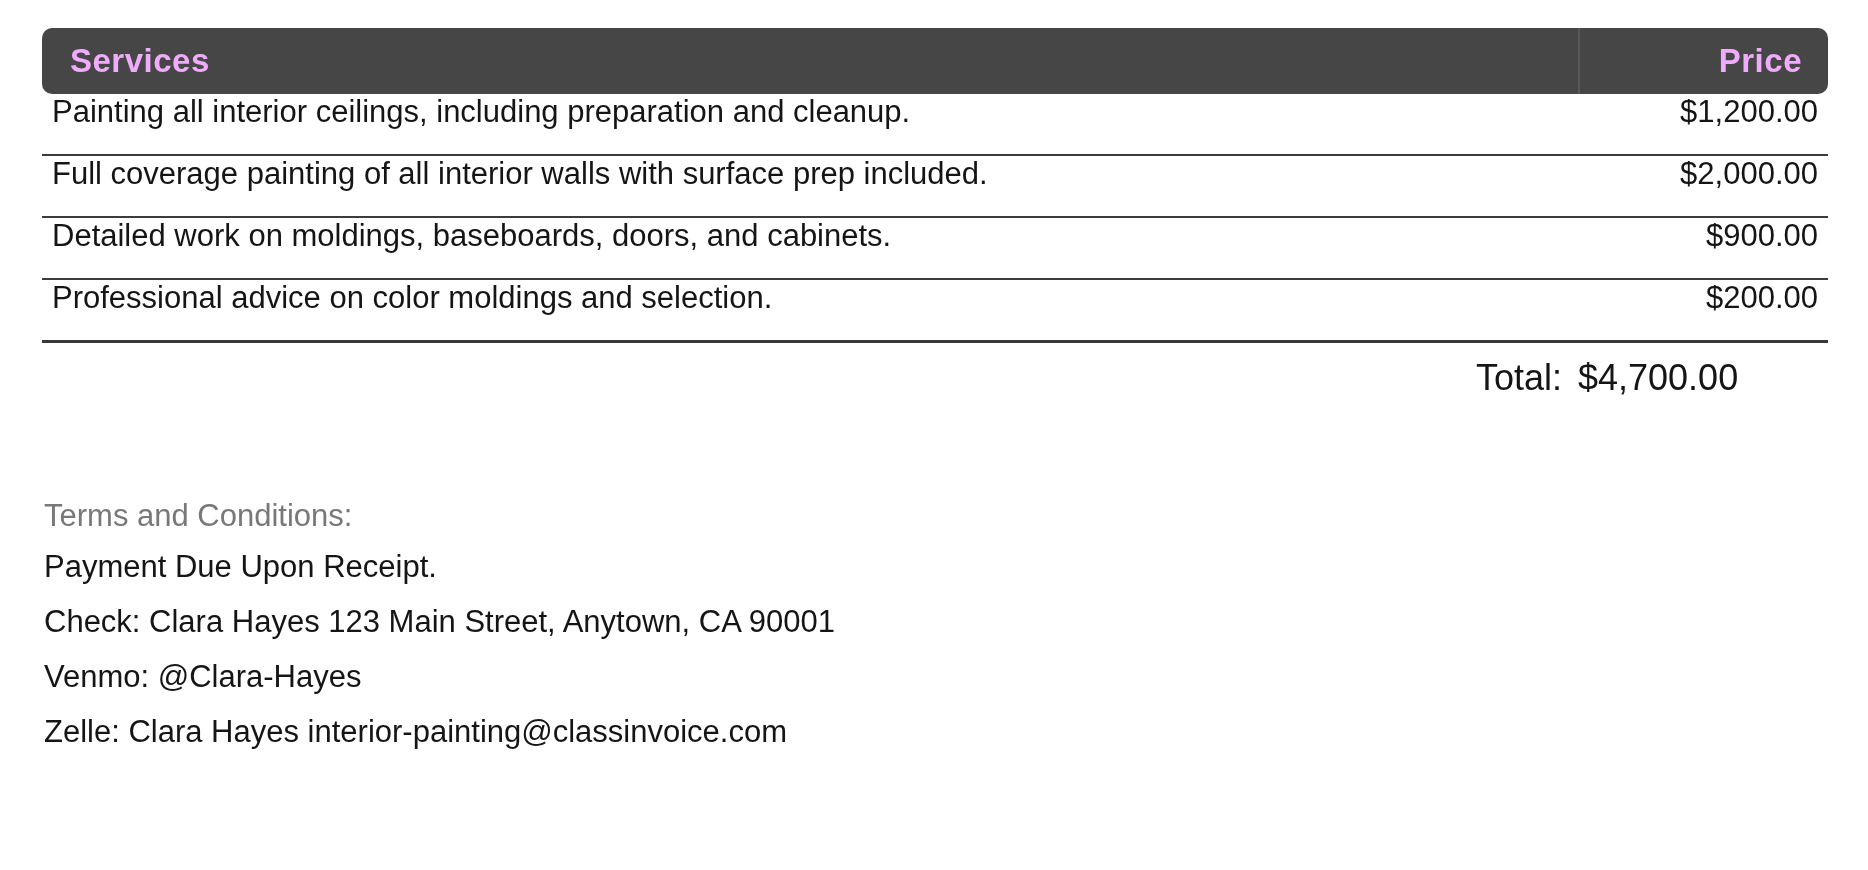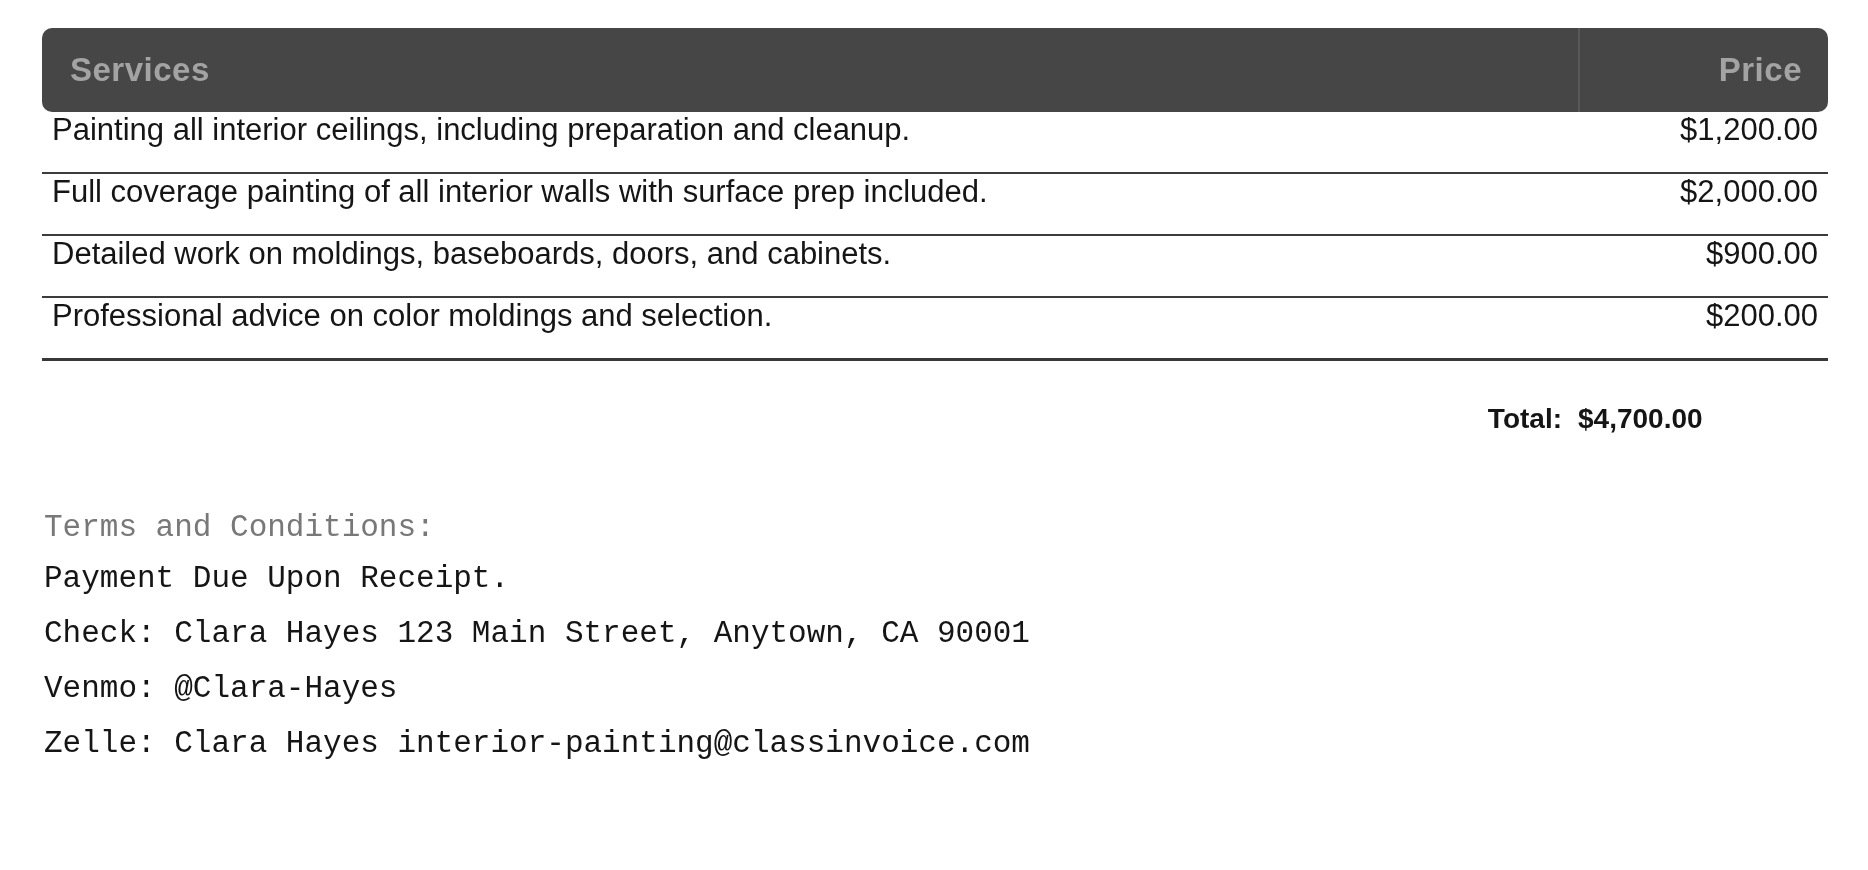--- a/index.html
+++ b/index.html
@@ -19,24 +19,24 @@
     width: 100%;
     border-collapse: separate;
     border-spacing: 0;
     table-layout: fixed;
   }
   col.col-services { width: auto; }
   col.col-price { width: 250px; }
 
   thead th {
     background: #464646;
-    color: #a3a3a3;
+    color: #f0abfc;
     font-size: 33px;
     font-weight: bold;
-    height: 84px;
+    height: 66px;
     vertical-align: middle;
     letter-spacing: 0.5px;
   }
   th.th-services {
     text-align: left;
     padding-left: 28px;
     border-radius: 10px 0 0 10px;
   }
   th.th-price {
     text-align: right;
@@ -59,39 +59,38 @@
   td.td-price {
     text-align: right;
     padding-right: 10px;
     white-space: nowrap;
   }
   tr.service-row.last td {
     border-bottom: 3px solid #383838;
   }
   tr.total-row td {
     border-bottom: none;
-    font-weight: bold;
-    font-size: 28px;
-    padding-top: 42px;
+    font-weight: normal;
+    font-size: 36px;
+    padding-top: 14px;
     padding-bottom: 26px;
   }
   td.td-total-label {
     text-align: right;
     padding-right: 16px;
   }
   td.td-total-value {
     text-align: left;
     padding-right: 10px;
     white-space: nowrap;
   }
 
   .terms {
-    margin-top: 44px;
+    margin-top: 68px;
     padding-left: 2px;
-    font-family: Liberation Mono, monospace;
   }
   .terms-heading {
     color: #787878;
     font-size: 31px;
     line-height: 46px;
   }
   .terms-line {
     color: #151515;
     font-size: 31px;
     line-height: 55px;

